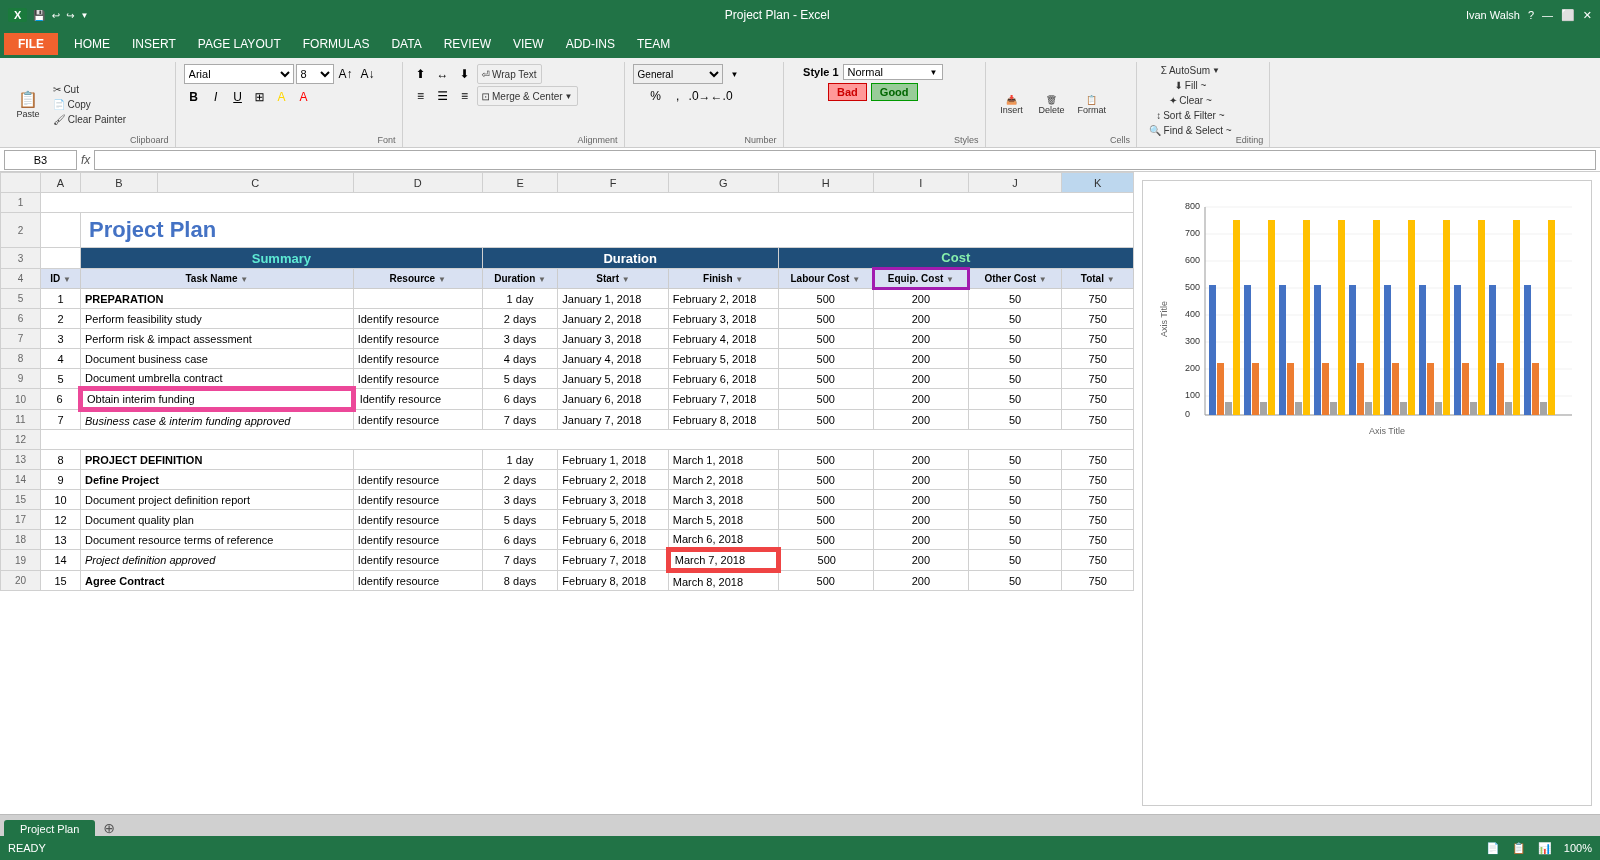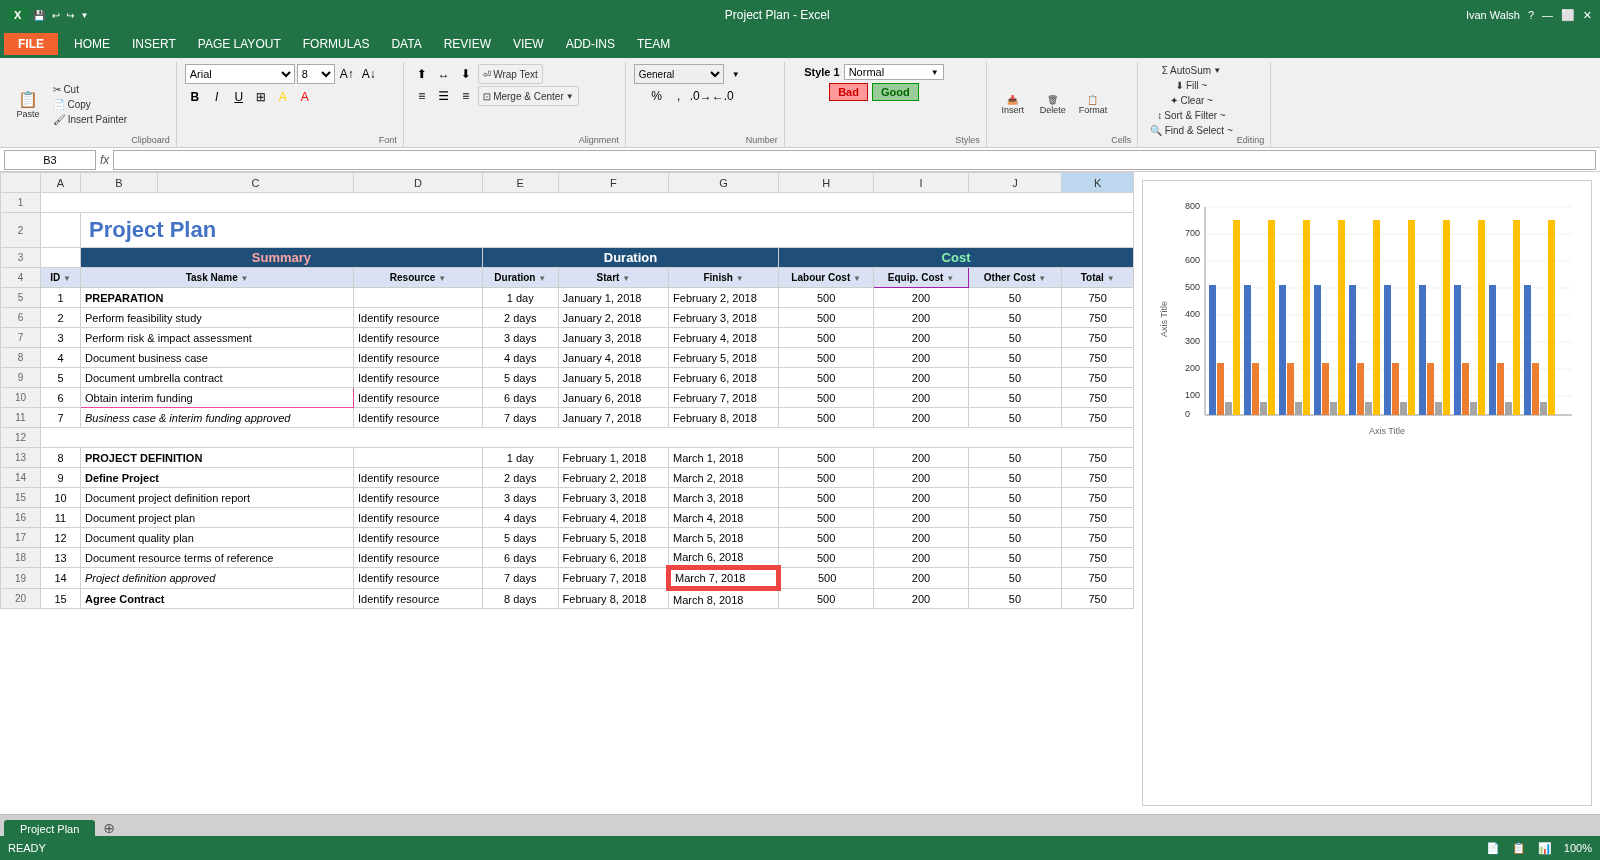--- a/index.html
+++ b/index.html
@@ -137,21 +137,21 @@
     #formulabar {
       height: 24px;
       border-bottom: 1px solid #ccc;
       display: flex;
       align-items: center;
       padding: 0 4px;
       gap: 4px;
       background: white;
     }
     #cell-ref {
-      width: 92px;
+      width: 73px;
       height: 20px;
       border: 1px solid #aaa;
       font-size: 11px;
       text-align: center;
     }
     #formula-input {
       flex: 1;
       height: 20px;
       border: 1px solid #aaa;
       font-size: 11px;
@@ -290,21 +290,21 @@
           <div class="ribbon-btn-sm">
             <span>✂</span>
             <span>Cut</span>
           </div>
           <div class="ribbon-btn-sm">
             <span>📄</span>
             <span>Copy</span>
           </div>
           <div class="ribbon-btn-sm">
             <span>🖌</span>
-            <span>Insert Painter</span>
+            <span>Clear Painter</span>
           </div>
         </div>
       </div>
       <div class="ribbon-group-label">Clipboard</div>
     </div>
 
     <div class="ribbon-group">
       <div class="ribbon-group-tools" style="flex-direction:column;align-items:flex-start;">
         <div class="font-row">
           <select class="font-select">
@@ -485,35 +485,35 @@
 
         <tr>
           <td class="row-header">2</td>
           <td></td>
           <td colspan="10" style="font-size:22px;font-weight:bold;color:#4472C4;padding:4px 8px;">Project Plan</td>
         </tr>
 
         <tr>
           <td class="row-header">3</td>
           <td></td>
-          <td colspan="3" style="background:#1F4E79;color:#fca5a5;font-weight:bold;text-align:center;font-size:13px;">Summary</td>
+          <td colspan="3" style="background:#1F4E79;color:#5eead4;font-weight:bold;text-align:center;font-size:13px;">Summary</td>
           <td colspan="3" style="background:#1F4E79;color:white;font-weight:bold;text-align:center;font-size:13px;">Duration</td>
           <td colspan="4" style="background:#1F4E79;color:#86efac;font-weight:bold;text-align:center;font-size:13px;">Cost</td>
         </tr>
 
         <tr>
           <td class="row-header">4</td>
           <td style="background:#D9E1F2;font-weight:bold;text-align:center;font-size:10px;border:1px solid #ccc;">ID <span class="dropdown-arrow">▼</span></td>
           <td colspan="2" style="background:#D9E1F2;font-weight:bold;text-align:center;font-size:10px;border:1px solid #ccc;">Task Name <span class="dropdown-arrow">▼</span></td>
           <td style="background:#D9E1F2;font-weight:bold;text-align:center;font-size:10px;border:1px solid #ccc;">Resource <span class="dropdown-arrow">▼</span></td>
           <td style="background:#D9E1F2;font-weight:bold;text-align:center;font-size:10px;border:1px solid #ccc;">Duration <span class="dropdown-arrow">▼</span></td>
           <td style="background:#D9E1F2;font-weight:bold;text-align:center;font-size:10px;border:1px solid #ccc;">Start <span class="dropdown-arrow">▼</span></td>
           <td style="background:#D9E1F2;font-weight:bold;text-align:center;font-size:10px;border:1px solid #ccc;">Finish <span class="dropdown-arrow">▼</span></td>
           <td style="background:#D9E1F2;font-weight:bold;text-align:center;font-size:10px;border:1px solid #ccc;">Labour Cost <span class="dropdown-arrow">▼</span></td>
-          <td style="background:#D9E1F2;font-weight:bold;text-align:center;font-size:10px;border:1px solid #a21caf;">Equip. Cost <span class="dropdown-arrow">▼</span></td>
+          <td style="background:#D9E1F2;font-weight:bold;text-align:center;font-size:10px;border:3px solid #a21caf;">Equip. Cost <span class="dropdown-arrow">▼</span></td>
           <td style="background:#D9E1F2;font-weight:bold;text-align:center;font-size:10px;border:1px solid #ccc;">Other Cost <span class="dropdown-arrow">▼</span></td>
           <td style="background:#D9E1F2;font-weight:bold;text-align:center;font-size:10px;border:1px solid #ccc;">Total <span class="dropdown-arrow">▼</span></td>
         </tr>
 
         <tr>
           <td class="row-header">5</td>
           <td style="text-align:center;border:1px solid #d0d0d0;">1</td>
           <td colspan="2" style="font-weight:bold;border:1px solid #d0d0d0;">PREPARATION</td>
           <td style="border:1px solid #d0d0d0;"></td>
           <td style="text-align:center;border:1px solid #d0d0d0;">1 day</td>
@@ -577,21 +577,21 @@
           <td style="border:1px solid #d0d0d0;">February 6, 2018</td>
           <td style="text-align:center;border:1px solid #d0d0d0;">500</td>
           <td style="text-align:center;border:1px solid #d0d0d0;">200</td>
           <td style="text-align:center;border:1px solid #d0d0d0;">50</td>
           <td style="text-align:center;border:1px solid #d0d0d0;">750</td>
         </tr>
 
         <tr>
           <td class="row-header">10</td>
           <td style="text-align:center;border:1px solid #d0d0d0;">6</td>
-          <td colspan="2" style="border:1px solid #ec4899;">Obtain interim funding</td>
+          <td colspan="2" style="border:5px solid #ec4899;">Obtain interim funding</td>
           <td style="border:1px solid #d0d0d0;">Identify resource</td>
           <td style="text-align:center;border:1px solid #d0d0d0;">6 days</td>
           <td style="border:1px solid #d0d0d0;">January 6, 2018</td>
           <td style="border:1px solid #d0d0d0;">February 7, 2018</td>
           <td style="text-align:center;border:1px solid #d0d0d0;">500</td>
           <td style="text-align:center;border:1px solid #d0d0d0;">200</td>
           <td style="text-align:center;border:1px solid #d0d0d0;">50</td>
           <td style="text-align:center;border:1px solid #d0d0d0;">750</td>
         </tr>
 
@@ -649,33 +649,20 @@
           <td style="border:1px solid #d0d0d0;">Identify resource</td>
           <td style="text-align:center;border:1px solid #d0d0d0;">3 days</td>
           <td style="border:1px solid #d0d0d0;">February 3, 2018</td>
           <td style="border:1px solid #d0d0d0;">March 3, 2018</td>
           <td style="text-align:center;border:1px solid #d0d0d0;">500</td>
           <td style="text-align:center;border:1px solid #d0d0d0;">200</td>
           <td style="text-align:center;border:1px solid #d0d0d0;">50</td>
           <td style="text-align:center;border:1px solid #d0d0d0;">750</td>
         </tr>
 
-        <tr>
-          <td class="row-header">16</td>
-          <td style="text-align:center;border:1px solid #d0d0d0;">11</td>
-          <td colspan="2" style="border:1px solid #d0d0d0;">Document project plan</td>
-          <td style="border:1px solid #d0d0d0;">Identify resource</td>
-          <td style="text-align:center;border:1px solid #d0d0d0;">4 days</td>
-          <td style="border:1px solid #d0d0d0;">February 4, 2018</td>
-          <td style="border:1px solid #d0d0d0;">March 4, 2018</td>
-          <td style="text-align:center;border:1px solid #d0d0d0;">500</td>
-          <td style="text-align:center;border:1px solid #d0d0d0;">200</td>
-          <td style="text-align:center;border:1px solid #d0d0d0;">50</td>
-          <td style="text-align:center;border:1px solid #d0d0d0;">750</td>
-        </tr>
 
         <tr>
           <td class="row-header">17</td>
           <td style="text-align:center;border:1px solid #d0d0d0;">12</td>
           <td colspan="2" style="border:1px solid #d0d0d0;">Document quality plan</td>
           <td style="border:1px solid #d0d0d0;">Identify resource</td>
           <td style="text-align:center;border:1px solid #d0d0d0;">5 days</td>
           <td style="border:1px solid #d0d0d0;">February 5, 2018</td>
           <td style="border:1px solid #d0d0d0;">March 5, 2018</td>
           <td style="text-align:center;border:1px solid #d0d0d0;">500</td>

